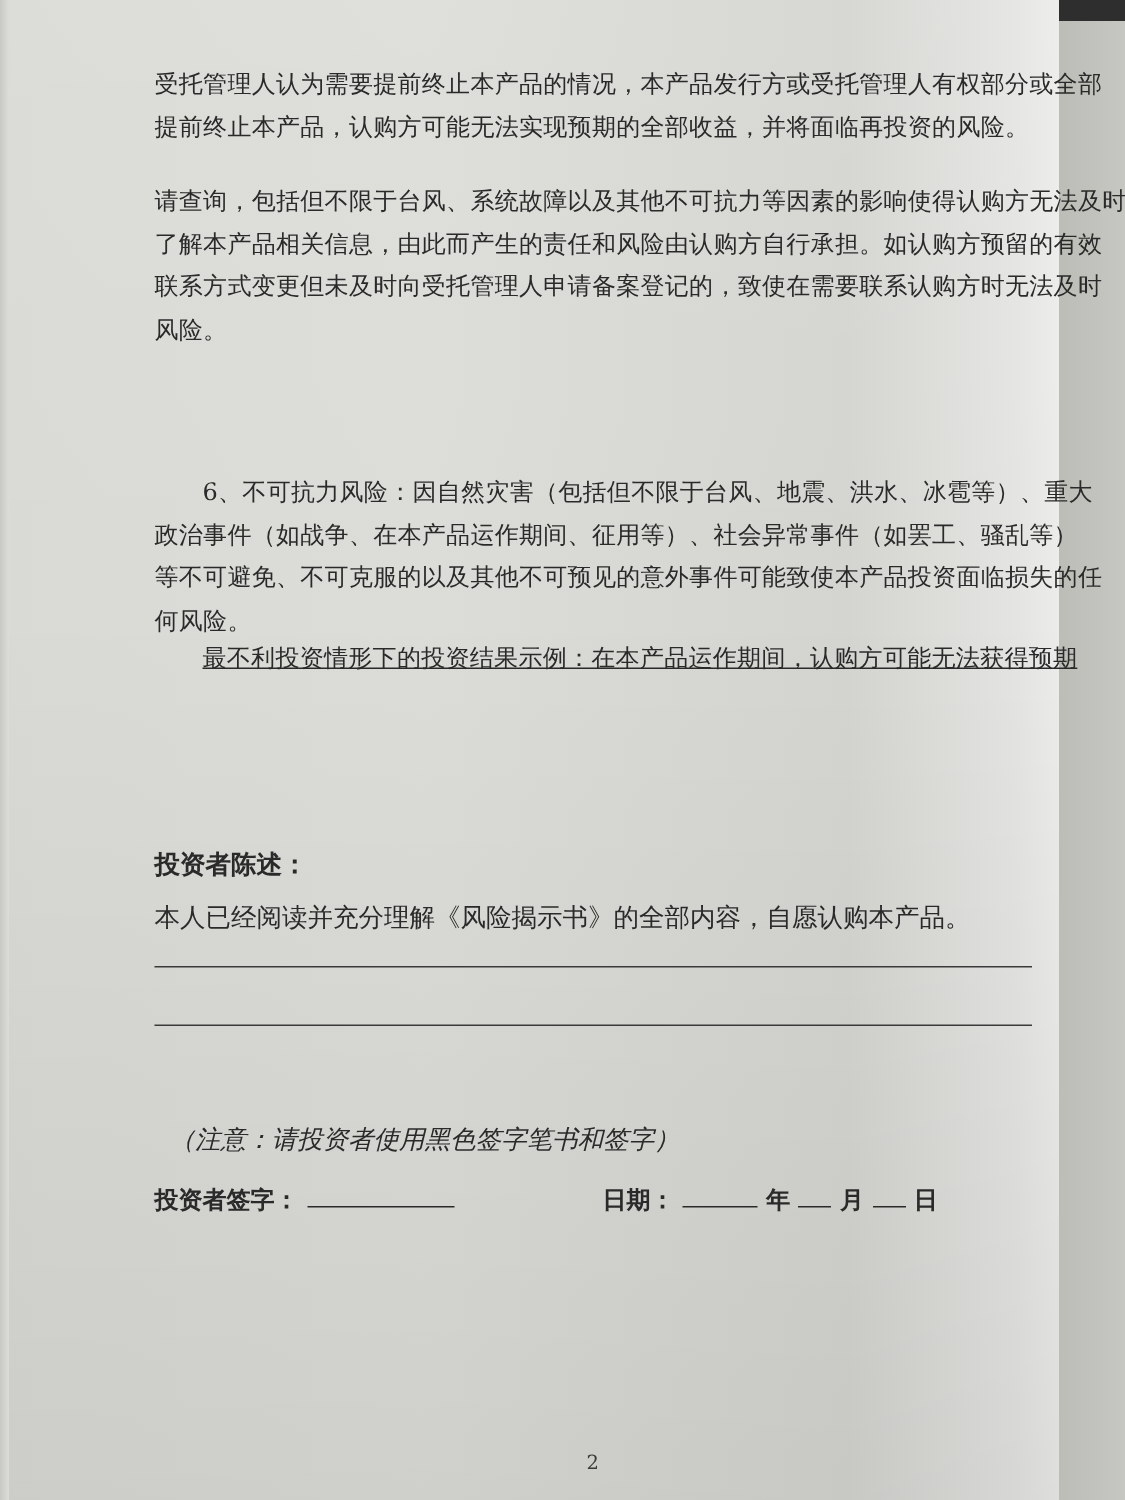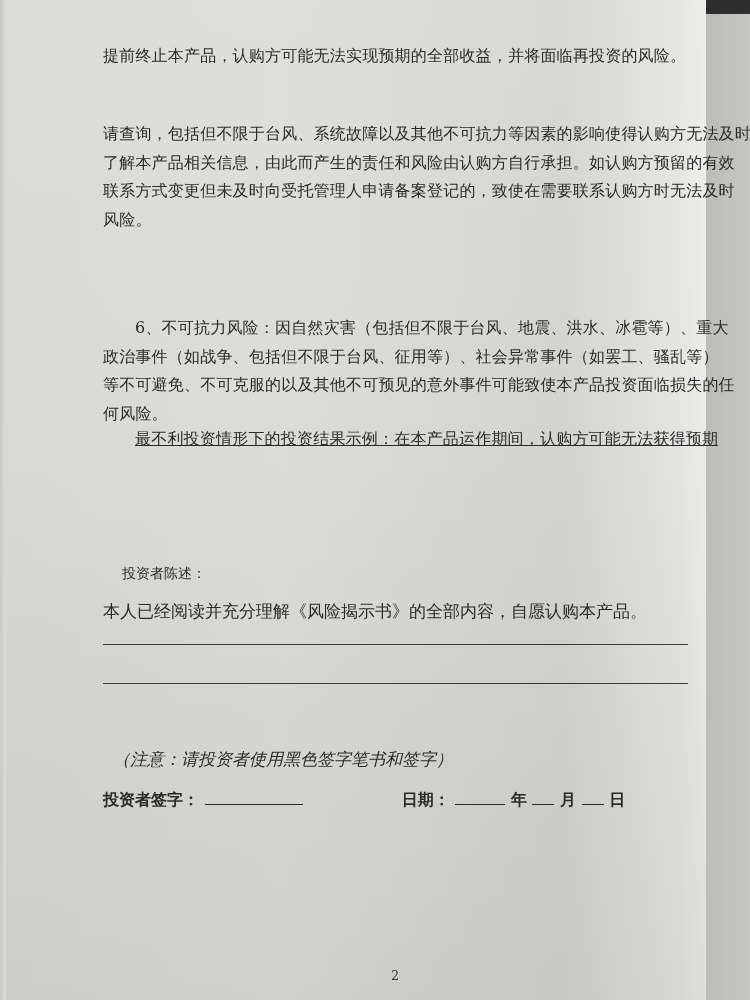--- a/index.html
+++ b/index.html
@@ -30,23 +30,22 @@
     background: #2e2e2e;
   }
   .content { position: absolute; left: 103px; top: 0; width: 600px; }
   .para {
     position: absolute; left: 0; width: 595px;
     font-size: 16px; line-height: 28.5px; letter-spacing: 0.2px;
     text-align: justify; text-align-last: left;
   }
   .line { display: block; white-space: nowrap; }
   .heading {
-    position: absolute; left: 0; font-weight: normal; font-size: 14px;
+    position: absolute; left: 0; font-weight: bold; font-size: 17px;
     font-family: "DejaVu Sans", "Liberation Sans", sans-serif;
-    margin-left: 19px;
   }
   .statement { position: absolute; left: 0; font-size: 17px; white-space: nowrap; }
   .rule { position: absolute; left: 0; width: 585px; height: 1px; background: #3a3a3a; }
   .note {
     position: absolute; left: 10px; font-size: 17px; font-style: italic; font-weight: normal;
     white-space: nowrap;
   }
   .sig-row {
     position: absolute; left: 0; font-size: 16px; font-weight: bold; white-space: nowrap;
     font-family: "DejaVu Sans", "Liberation Sans", sans-serif;
@@ -60,33 +59,34 @@
 <div class="right-page"></div>
 <div class="dark-corner"></div>
 
 <div class="page">
   <div class="page-bg-grad"></div>
   <div class="page-edge-left"></div>
 
   <div class="content">
 
     <div class="para" style="top:42px;">
+      <span class="line">受托管理人认为需要提前终止本产品的情况，本产品发行方或受托管理人有权部分或全部</span>
       <span class="line">提前终止本产品，认购方可能无法实现预期的全部收益，并将面临再投资的风险。</span>
     </div>
 
     <div class="para" style="top:120px;">
       <span class="line">请查询，包括但不限于台风、系统故障以及其他不可抗力等因素的影响使得认购方无法及时</span>
       <span class="line">了解本产品相关信息，由此而产生的责任和风险由认购方自行承担。如认购方预留的有效</span>
       <span class="line">联系方式变更但未及时向受托管理人申请备案登记的，致使在需要联系认购方时无法及时</span>
       <span class="line">风险。</span>
     </div>
 
     <div class="para" style="top:314px;">
       <span class="line" style="padding-left:32px;">6、不可抗力风险：因自然灾害（包括但不限于台风、地震、洪水、冰雹等）、重大</span>
-      <span class="line">政治事件（如战争、包括但不限于台风、征用等）、社会异常事件（如罢工、骚乱等）</span>
+      <span class="line">政治事件（如战争、在本产品运作期间、征用等）、社会异常事件（如罢工、骚乱等）</span>
       <span class="line">等不可避免、不可克服的以及其他不可预见的意外事件可能致使本产品投资面临损失的任</span>
       <span class="line">何风险。</span>
     </div>
 
     <div class="para" style="top:425px;text-decoration:underline;">
       <span class="line" style="padding-left:32px;">最不利投资情形下的投资结果示例：在本产品运作期间，认购方可能无法获得预期</span>
     </div>
 
     <div class="heading" style="top:565px;">投资者陈述：</div>
 

